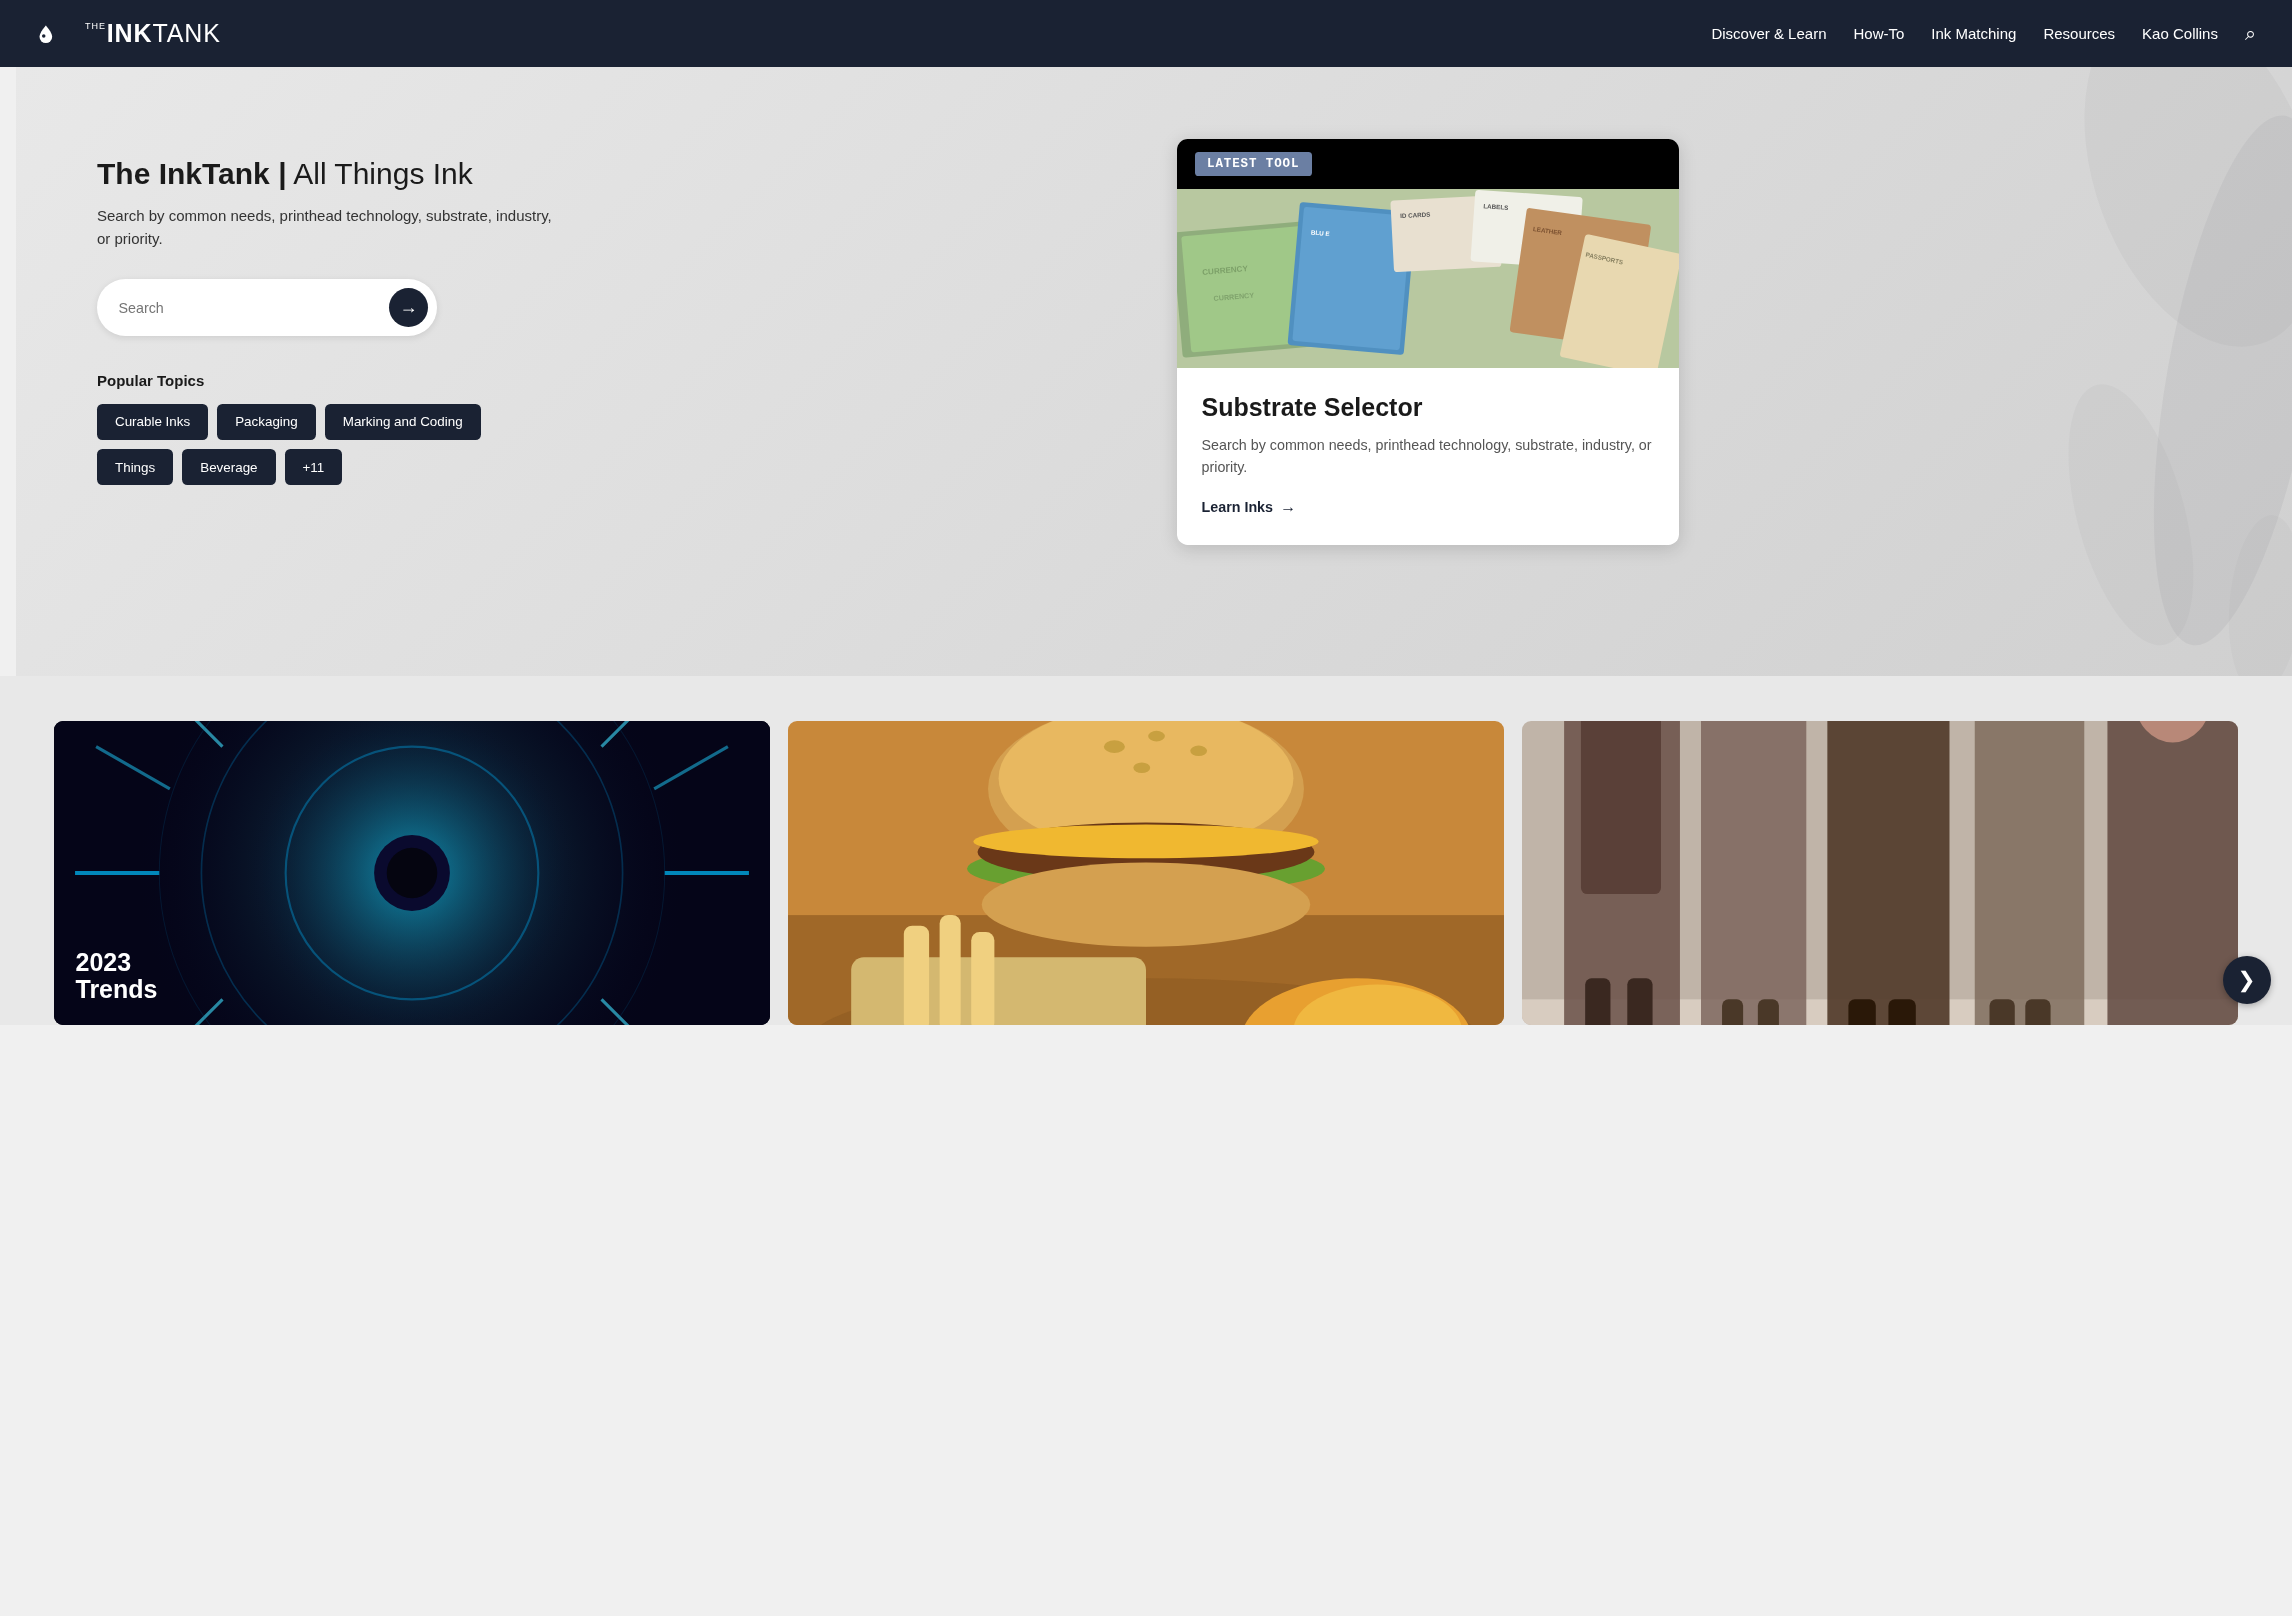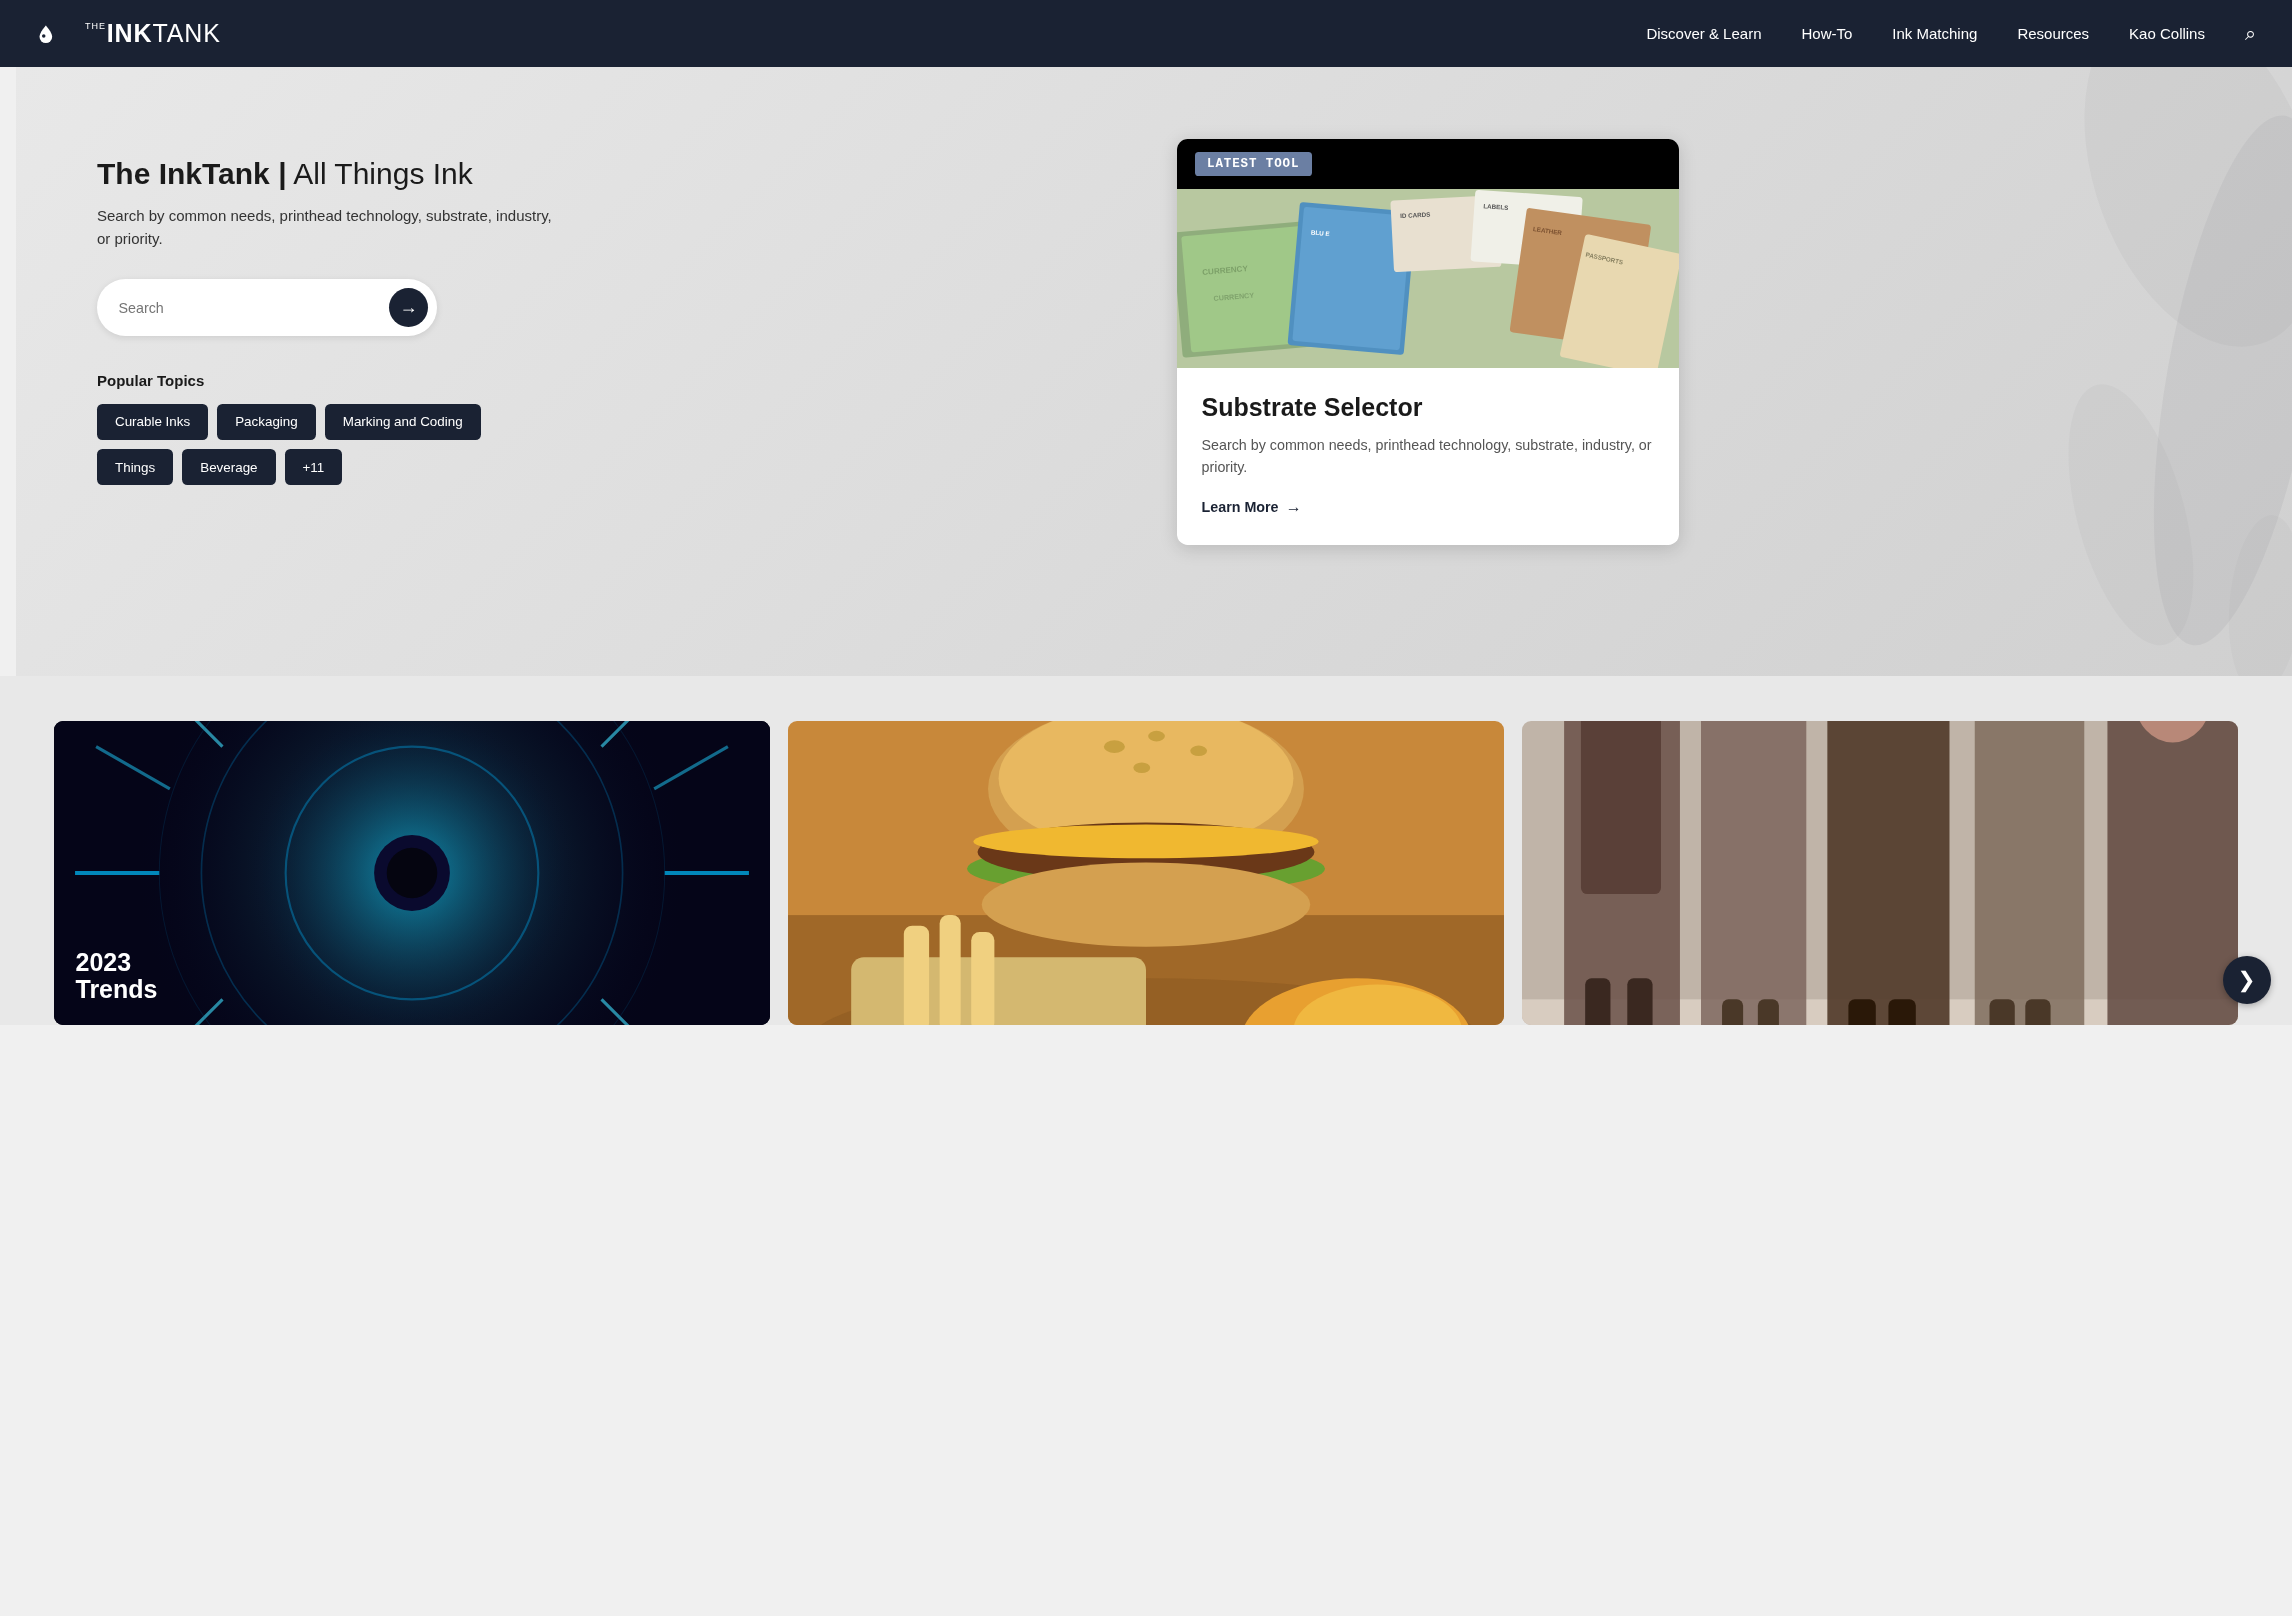--- a/index.html
+++ b/index.html
@@ -25,21 +25,21 @@
       letter-spacing: 0.9px;
     }
     .logo-drop {
       width: 19.7px;
       height: 19.7px;
       margin-right: 5.4px;
     }
     .nav-links {
       display: flex;
       align-items: center;
-      gap: 40px;
+      gap: 27px;
     }
     .nav-links a {
       color: white;
       text-decoration: none;
       font-size: 15px;
       white-space: nowrap;
     }
     .nav-search-icon {
       color: white;
       font-size: 19.7px;
@@ -346,21 +346,21 @@
           <rect x="440" y="60" width="110" height="140" fill="#e8d8b0" rx="4" transform="rotate(12,495,130)"></rect>
           <text x="445" y="85" fill="#888060" font-size="7" font-weight="bold" transform="rotate(12,495,130)">PASSPORTS</text>
 
           <text x="30" y="90" fill="#5a7a4a" font-size="9" font-weight="bold" transform="rotate(-5,100,110)" opacity="0.5">CURRENCY</text>
         </svg>
       </div>
       <div class="tool-card-body">
         <h2>Substrate Selector</h2>
         <p>Search by common needs, printhead technology, substrate, industry, or priority.</p>
         <a href="#" class="learn-more-link">
-          <span>Learn More</span>
+          <span>Learn Inks</span>
           <span class="arrow">→</span>
         </a>
       </div>
     </div>
   </div>
 </section>
 
 <div class="bottom-section">
 
   <div class="bottom-card bc-fireworks">

